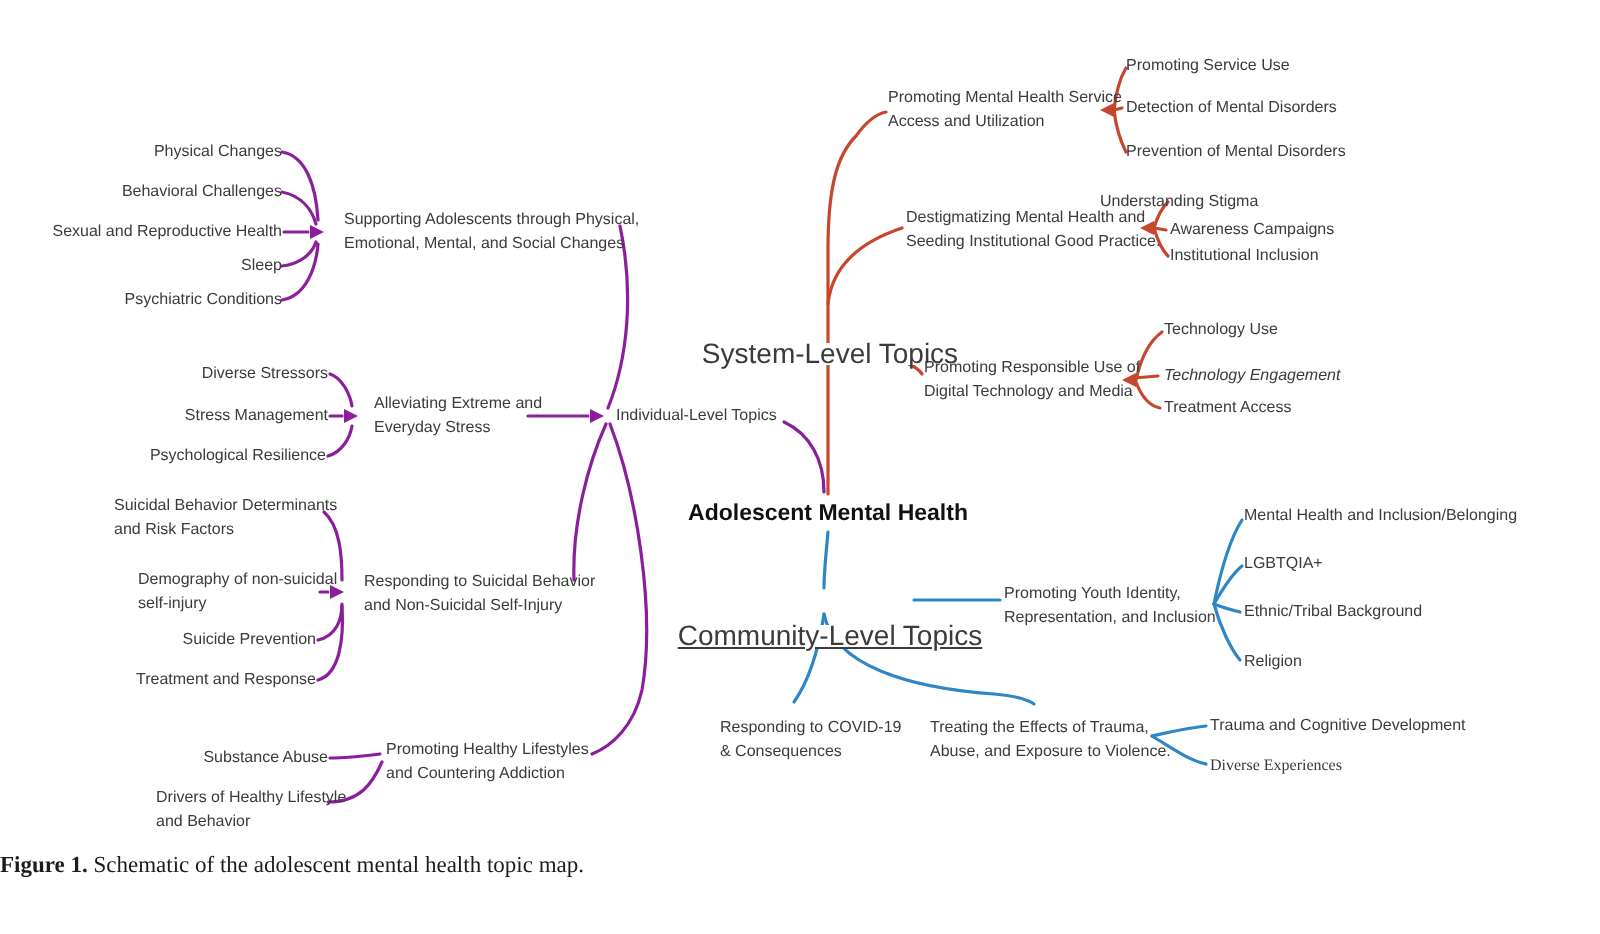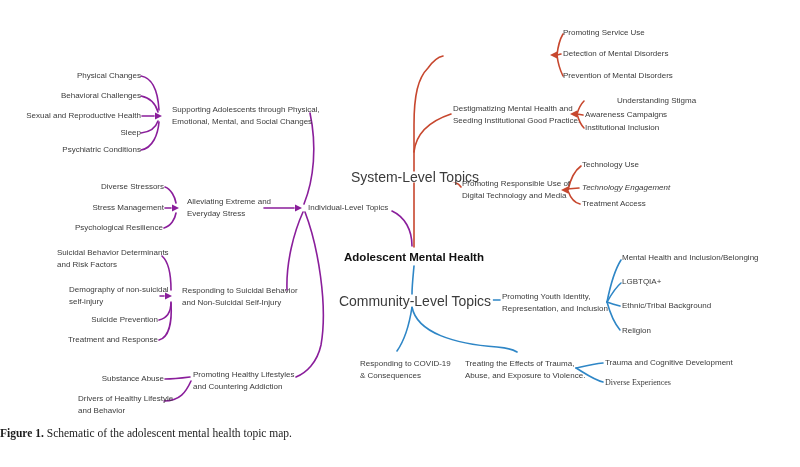--- a/index.html
+++ b/index.html
@@ -88,21 +88,21 @@
     <path class="e-c" d="M607,302 C611,295 616,287 621,283"></path>
     <path class="e-c" d="M607,302 C612,304 616,305 620,306"></path>
     <path class="e-c" d="M607,302 C610,313 615,324 620,330"></path>
     <path class="e-c" d="M576,368 C585,366 593,364 603,363"></path>
     <path class="e-c" d="M576,368 C586,374 594,380 603,382"></path>
   </svg>
 
   <div class="root-title" style="left:414px;top:257px;">Adolescent Mental Health</div>
   <div class="node" style="left:308px;top:208px;">Individual-Level Topics</div>
   <div class="level" style="left:415px;top:177px;">System-Level Topics</div>
-  <div class="level" style="left:415px;top:301px;">Community-Level Topics</div>
+  <div class="level" style="left:415px;top:318px;text-decoration:underline;">Community-Level Topics</div>
 
   <div class="node" style="left:172px;top:116px;">Supporting Adolescents through Physical,
 Emotional, Mental, and Social Changes</div>
   <div class="node r" style="right:659px;top:76px;">Physical Changes</div>
   <div class="node r" style="right:659px;top:96px;">Behavioral Challenges</div>
   <div class="node r" style="right:659px;top:116px;">Sexual and Reproductive Health</div>
   <div class="node r" style="right:659px;top:133px;">Sleep</div>
   <div class="node r" style="right:659px;top:150px;">Psychiatric Conditions</div>
 
   <div class="node" style="left:187px;top:208px;">Alleviating Extreme and
@@ -119,27 +119,29 @@
 self-injury</div>
   <div class="node r" style="right:642px;top:320px;">Suicide Prevention</div>
   <div class="node r" style="right:642px;top:340px;">Treatment and Response</div>
 
   <div class="node" style="left:193px;top:381px;">Promoting Healthy Lifestyles
 and Countering Addiction</div>
   <div class="node r" style="right:636px;top:379px;">Substance Abuse</div>
   <div class="node" style="left:78px;top:405px;">Drivers of Healthy Lifestyle
 and Behavior</div>
 
+  <div class="node" style="left:444px;top:55px;">Promoting Mental Health Service
+Access and Utilization</div>
   <div class="node" style="left:563px;top:33px;">Promoting Service Use</div>
   <div class="node" style="left:563px;top:54px;">Detection of Mental Disorders</div>
   <div class="node" style="left:563px;top:76px;">Prevention of Mental Disorders</div>
 
   <div class="node" style="left:453px;top:115px;">Destigmatizing Mental Health and
 Seeding Institutional Good Practice.</div>
-  <div class="node" style="left:617px;top:101px;">Understanding Stigma</div>
+  <div class="node" style="left:550px;top:101px;">Understanding Stigma</div>
   <div class="node" style="left:585px;top:115px;">Awareness Campaigns</div>
   <div class="node" style="left:585px;top:128px;">Institutional Inclusion</div>
 
   <div class="node" style="left:462px;top:190px;">Promoting Responsible Use of
 Digital Technology and Media</div>
   <div class="node" style="left:582px;top:165px;">Technology Use</div>
   <div class="node" style="left:582px;top:188px;font-style:italic;">Technology Engagement</div>
   <div class="node" style="left:582px;top:204px;">Treatment Access</div>
 
   <div class="node" style="left:502px;top:303px;">Promoting Youth Identity,

